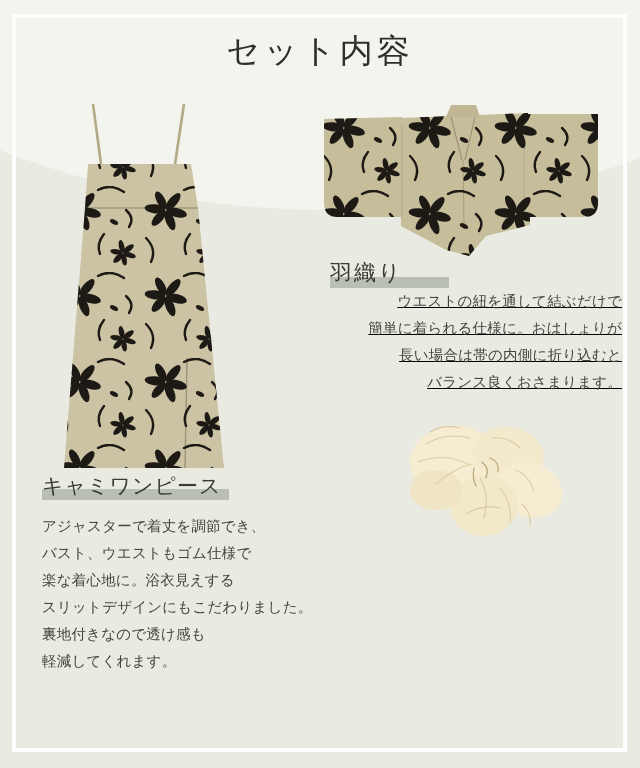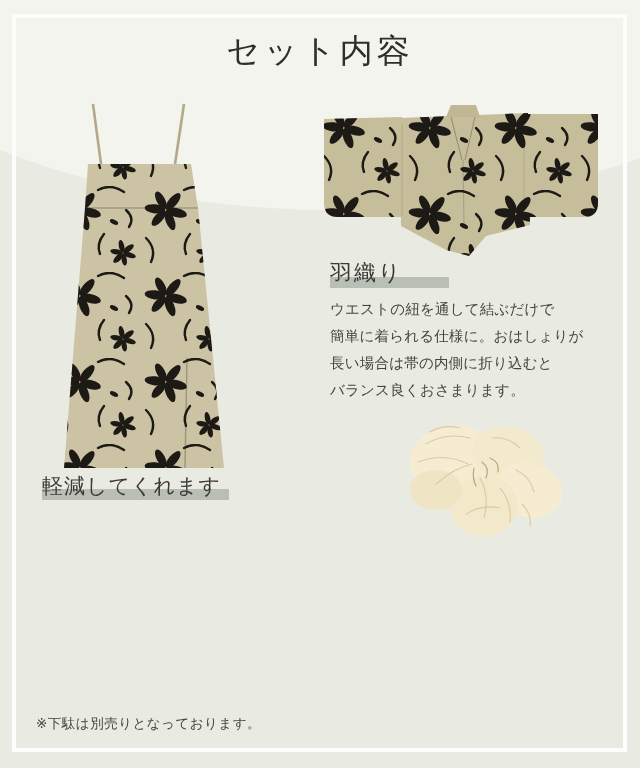--- a/index.html
+++ b/index.html
@@ -20,39 +20,39 @@
     text-align:center;z-index:3;
     font-family:"DejaVu Serif",serif;
     font-size:33px;font-weight:500;letter-spacing:4px;
     color:#2e2e2b;margin:0;
   }
   .img{position:absolute;z-index:2;}
   #img-cami{left:54px;top:100px;}
   #img-haori{left:318px;top:104px;}
   #img-heko{left:396px;top:414px;}
   .section{position:absolute;z-index:3;}
-  #sec-haori{left:330px;top:258px;width:292px;}
+  #sec-haori{left:330px;top:258px;width:292px;text-decoration:underline;}
   #sec-cami{left:42px;top:472px;width:298px;}
   #sec-heko{left:330px;top:518px;width:300px;}
   .sec-title{
     display:inline-block;margin:0;
     font-family:"DejaVu Serif",serif;font-weight:500;
     font-size:22px;letter-spacing:2px;line-height:1.35;
     color:#3b3a35;
     background:linear-gradient(transparent 62%, #b9bfb4 62%);
     padding-right:8px;
   }
   #sec-haori .sec-title{padding-right:46px;}
   #sec-cami .sec-title{font-size:21px;letter-spacing:1px;}
   .sec-body{
     margin:13px 0 0 0;
     font-size:14.5px;line-height:27px;letter-spacing:0.2px;
     color:#45443e;white-space:pre-line;
   }
-  #sec-haori .sec-body{margin-top:8px;}
+  #sec-haori .sec-body{margin-top:0;text-align:right;}
   .footnote{
     position:absolute;left:36px;top:715px;z-index:3;margin:0;
     font-size:13.5px;letter-spacing:0.5px;color:#45443e;
   }
   .defs-holder{position:absolute;width:0;height:0;overflow:hidden;}
 </style>
 </head>
 <body>
 
 <div class="page">
@@ -153,21 +153,26 @@
 
   <div class="section" id="sec-haori">
     <h3 class="sec-title">羽織り</h3>
     <p class="sec-body">ウエストの紐を通して結ぶだけで
 簡単に着られる仕様に。おはしょりが
 長い場合は帯の内側に折り込むと
 バランス良くおさまります。</p>
   </div>
 
   <div class="section" id="sec-cami">
-    <h3 class="sec-title">軽減してくれます</h3>
+    <h3 class="sec-title">キャミワンピース</h3>
+    <p class="sec-body">アジャスターで着丈を調節でき、
+バスト、ウエストもゴム仕様で
+楽な着心地に。浴衣見えする
+スリットデザインにもこだわりました。
+裏地付きなので透け感も
+軽減してくれます。</p>
   </div>
 
   <div class="section" id="sec-heko">
   </div>
 
-  <p class="footnote">※下駄は別売りとなっております。</p>
 
 </div>
 
 </body></html>

